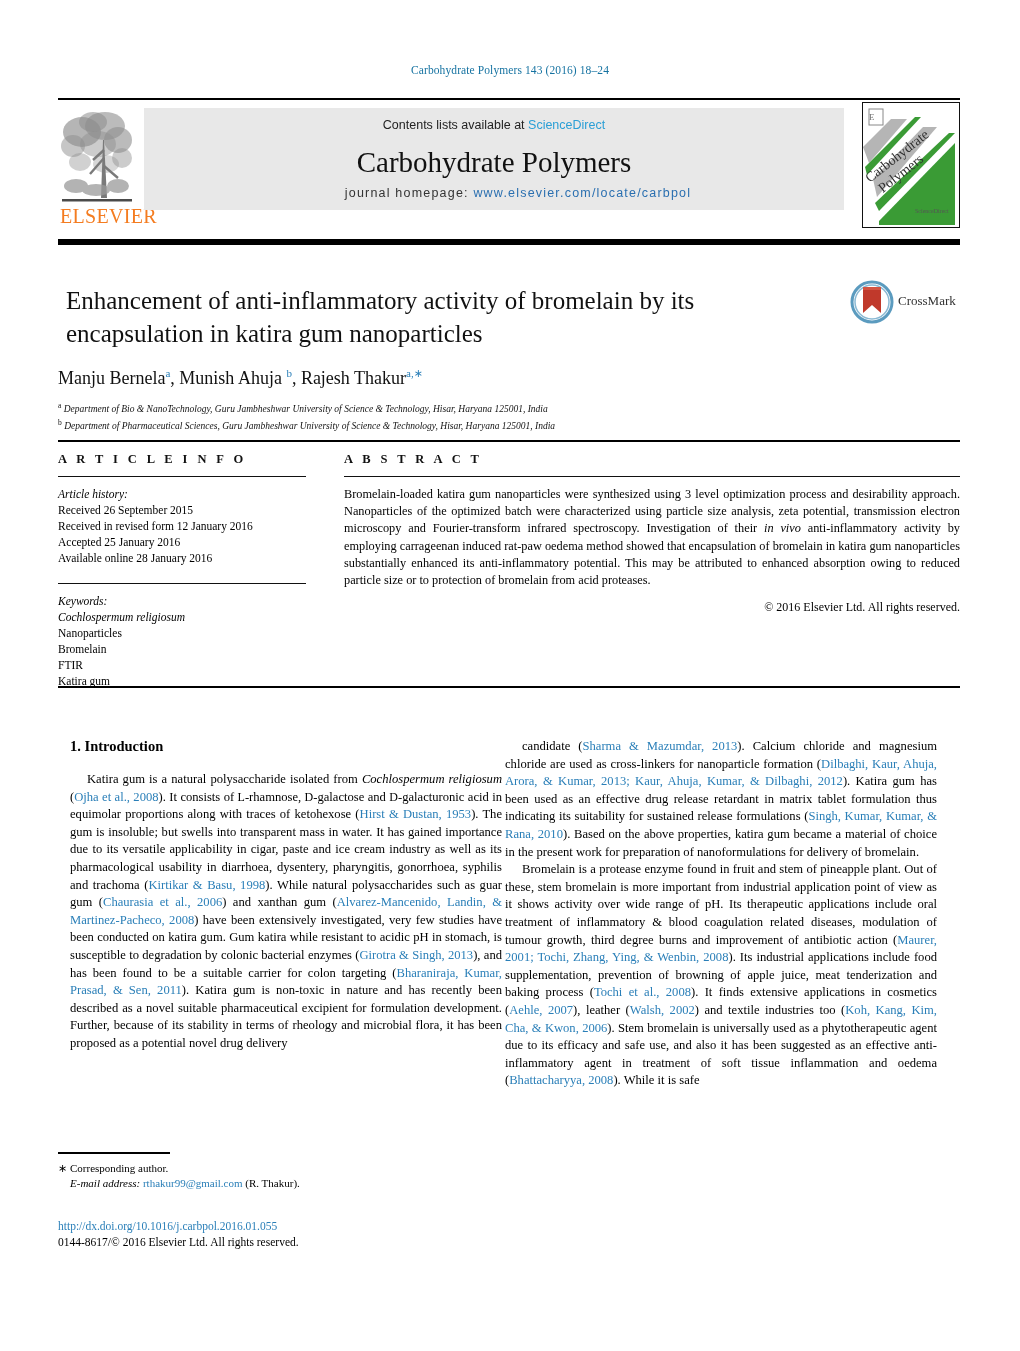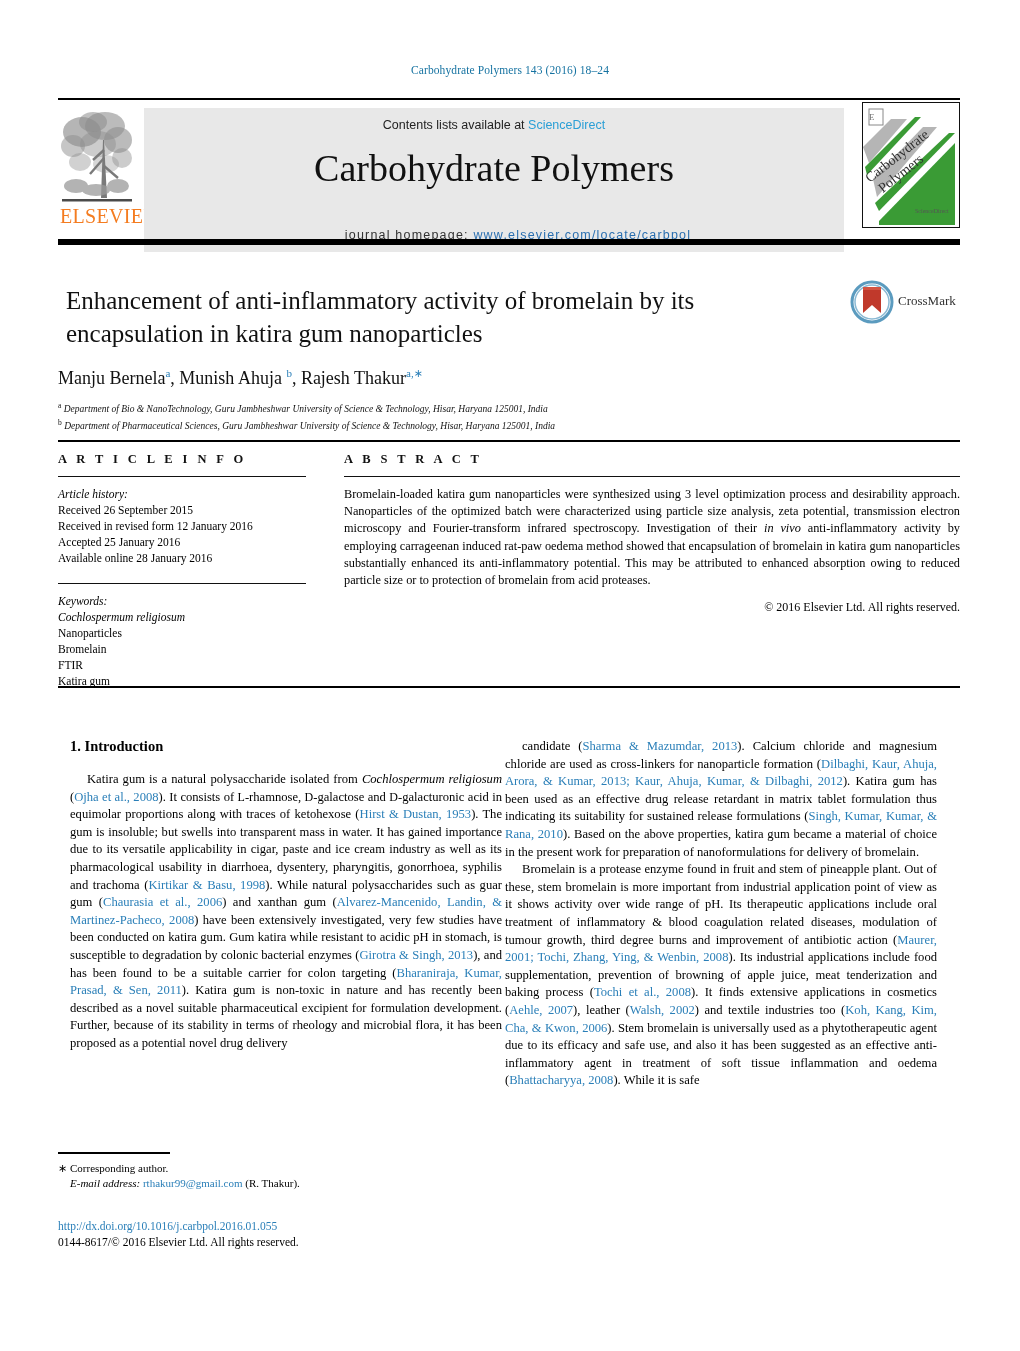--- a/index.html
+++ b/index.html
@@ -33,31 +33,31 @@
   }
   .elsevier-logo {
     position: absolute; left: 2px; top: 8px; width: 74px; height: 122px;
   }
   .elsevier-word {
     position: absolute; left: 0; bottom: 0; width: 74px;
     text-align: center; color: #f47c20; font-size: 20px;
     font-family: "Liberation Serif", serif; letter-spacing: .3px;
   }
   .graybox {
-    position: absolute; left: 86px; top: 10px; width: 700px; height: 144px;
+    position: absolute; left: 86px; top: 10px; width: 700px; height: 102px;
     background: #e8e8e8;
   }
   .gb-contents {
     position: absolute; top: 10px; left: 0; width: 700px; text-align: center;
     font-family: "Liberation Sans", sans-serif; font-size: 12.5px; color: #222;
   }
   .gb-contents .sd { color: #2a9fd6; }
   .gb-title {
     position: absolute; top: 38px; left: 0; width: 700px; text-align: center;
-    font-family: "Liberation Serif", serif; font-size: 38px; color: #111;
+    font-family: "Liberation Serif", serif; font-size: 29px; color: #111;
   }
   .gb-home {
     position: absolute; bottom: 10px; left: 0; width: 700px; text-align: center;
     font-family: "Liberation Sans", sans-serif; font-size: 12.5px;
     letter-spacing: 1.2px; color: #333; padding-left: 24px;
   }
   .gb-home .url { color: #2a6fb0; }
   .cover {
     position: absolute; right: 0; top: 4px; width: 96px; height: 124px;
     border: 1px solid #111; background: #fff; overflow: hidden;

